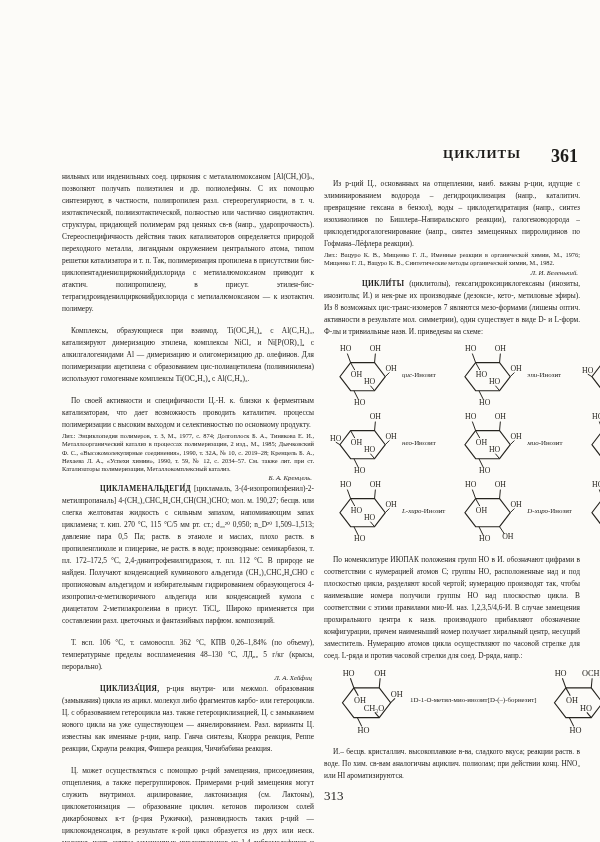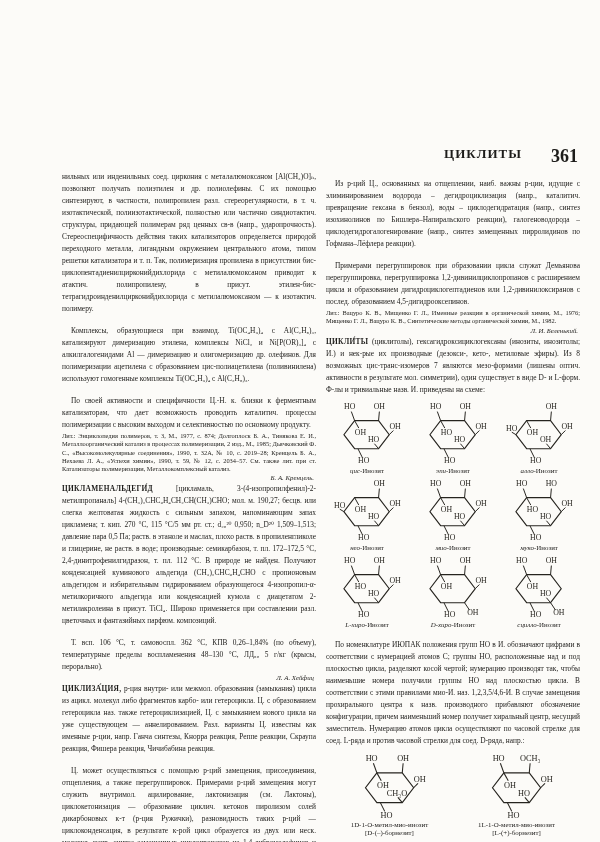--- a/index.html
+++ b/index.html
@@ -22,30 +22,30 @@
     display:block;text-align:center;padding-left:60px;
     font-weight:bold;font-size:13px;letter-spacing:1px;
   }
   .runhead .rh-num{position:absolute;right:2px;top:0;font-weight:bold;font-size:18px;}
   .lead-space{height:25px;}
   p.body{
     margin:0;font-size:7.4px;line-height:12px;text-align:justify;
     text-justify:inter-word;
   }
   p.ind{text-indent:9px;margin-top:10px;}
-  .hw{font-weight:bold;letter-spacing:.3px;}
+  .hw{font-weight:bold;letter-spacing:.3px;margin-left:38px;}
   p.lit{
     margin:1px 0 0 0;font-size:6.4px;line-height:8.3px;text-align:justify;
     color:#262522;
   }
   .sig{display:block;text-align:right;font-style:italic;font-size:6.8px;line-height:9px;margin:0 2px 1px 0;}
   .colnum{font-size:13px;margin-top:6px;}
   
   .sgrid{display:grid;grid-template-columns:1fr 1fr 1fr;gap:2px 4px;margin:4px 0 2px 0;}
-  .struct{display:flex;flex-direction:column;align-items:center;}
+  .struct{display:flex;align-items:center;}
   .struct svg{display:block;}
   .slbl{font-size:6.9px;line-height:8px;text-align:center;margin-top:1px;white-space:nowrap;}
   .slbl i{font-style:italic;}
   .examples{display:flex;justify-content:space-around;margin:4px 0 3px 0;}
   .exlbl{font-size:6.9px;line-height:8.4px;text-align:center;white-space:nowrap;}
   svg .bond{stroke:#26241f;stroke-width:1.2;fill:none;}
   svg .ring{stroke:#26241f;stroke-width:1.3;fill:none;}
   svg text{font-family:"Liberation Serif","DejaVu Serif",serif;font-size:9.5px;fill:#26241f;}
 </style>
 </head>
@@ -72,21 +72,20 @@
       <p class="body ind">Ц. может осуществляться с помощью р-ций замещения, присоединения, отщепления, а также перегруппировок. Примерами р-ций замещения могут служить внутримол. ацилирование, лактонизация (см. Лактоны), циклокетонизация — образование циклич. кетонов пиролизом солей дикарбоновых к-т (р-ция Ружички), разновидность таких р-ций — циклоконденсация, в результате к-рой цикл образуется из двух или неск. молекул, напр. синтез замещенных циклопропанов из 1,4-дибромолефинов и натриймалонового эфира (р-ция Ипатьева), синтез пирролов из 1,4-дикарбонильных соед. и аммиака или первичных аминов (см. Пааля–Кнорра реакция).</p>
       <div class="colnum">713</div>
     </div>
 
     <div class="col">
       <div class="runhead">
         <span class="rh-title">ЦИКЛИТЫ</span>
         <span class="rh-num">361</span>
       </div>
       <p class="body ind">Из р-ций Ц., основанных на отщеплении, наиб. важны р-ции, идущие с элиминированием водорода – дегидроциклизация (напр., каталитич. превращение гексана в бензол), воды – циклодегидратация (напр., синтез изохинолинов по Бишлера–Напиральского реакции), галогеноводорода – циклодегидрогалогенирование (напр., синтез замещенных пирролидинов по Гофмана–Лёфлера реакции).</p>
-      <p class="body ind">Примерами перегруппировок при образовании цикла служат Демьянова перегруппировка, перегруппировка 1,2-дивинилциклопропанов с расширением цикла и образованием дигидроциклогептадиенов или 1,2-дивинилоксиранов с послед. образованием 4,5-дигидрооксепинов.</p>
       <p class="lit">Лит.: Вацуро К. В., Мищенко Г. Л., Именные реакции в органической химии, М., 1976; Мищенко Г. Л., Вацуро К. В., Синтетические методы органической химии, М., 1982.</p>
       <span class="sig">Л. И. Беленький.</span>
       <p class="body">
         <b class="hw">ЦИКЛИ́ТЫ</b><span> (циклитолы), гексагидроксициклогексаны (инозиты, инозитолы; И.) и нек-рые их производные (дезокси-, кето-, метиловые эфиры). Из 8 возможных цис-транс-изомеров 7 являются мезо-формами (лишены оптич. активности в результате мол. симметрии), один существует в виде D- и L-форм. Ф-лы и тривиальные назв. И. приведены на схеме:</span>
       </p>
 
       <div class="sgrid" id="inositol-grid">
           <div class="struct">
             <svg viewBox="0 0 84 80" width="78" height="66">
               <polygon points="27,25 56,25 69,42 56,59 27,59 14,42" class="ring"></polygon>

